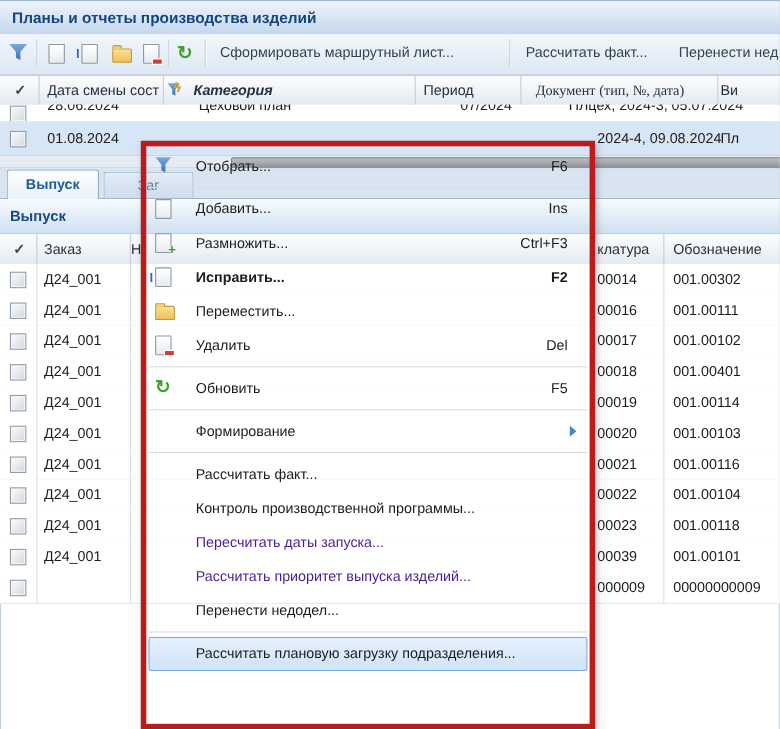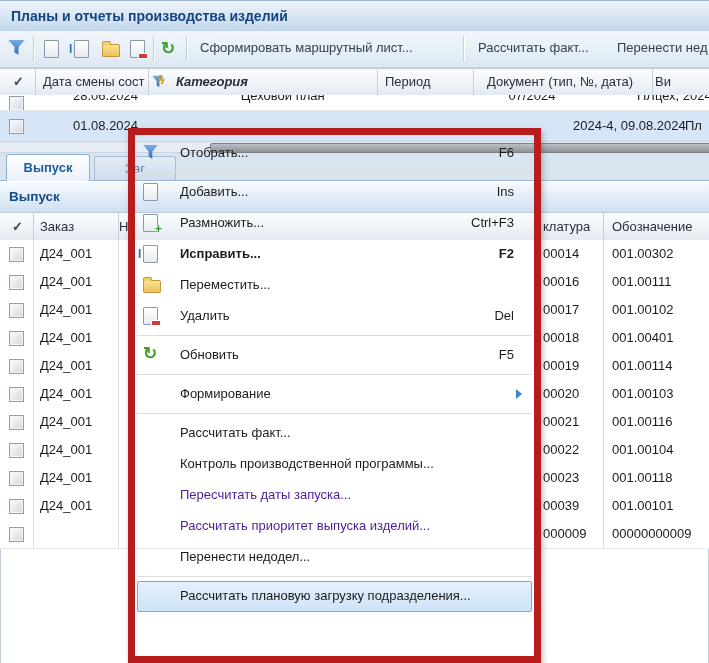--- a/index.html
+++ b/index.html
@@ -38,21 +38,21 @@
     background:linear-gradient(#fbe294,#eec05a);border:1px solid #c2963c;border-radius:2px 2px 1px 1px;}
   .ic-folder:before{content:"";position:absolute;left:-1px;top:-4px;width:7px;height:3px;
     background:#f3cf6f;border:1px solid #c2963c;border-bottom:none;border-radius:2px 2px 0 0;}
   .ic-refresh{color:#3fa02c;font-weight:bold;font-size:17px;line-height:17px;}
   .ic-bolt{color:#e8a800;font-weight:bold;font-size:12px;text-shadow:0 0 1px #8a6400;}
 
   
   .thead{background:linear-gradient(#fdfdfe,#e4eaf2);}
   .hline{position:absolute;background:#c6ced8;width:1px;}
   .vline{position:absolute;background:#d9dee4;width:1px;}
-  .cell{position:absolute;white-space:nowrap;margin-left:30px;}
+  .cell{position:absolute;white-space:nowrap;}
   .hcell{position:absolute;white-space:nowrap;color:#26303a;}
   .check-glyph{color:#3c4650;font-weight:bold;}
   .cb{position:absolute;width:13px;height:13px;border:1px solid #949ca8;
     background:linear-gradient(135deg,#fcfdfe,#d2d7dc);box-shadow:inset 0 0 0 1px #f3f6f9;}
   .row-sel{background:#d7e6f6;}
 
   
   .t1-head{left:0;top:68px;width:709px;height:26px;border-top:1px solid #c2cad3;border-bottom:1px solid #c2cad3;}
   .t1-row1{left:0;top:95px;width:709px;height:15px;overflow:hidden;background:#fff;border-bottom:1px solid #e2e6eb;}
   .t1-row2{left:0;top:111px;width:709px;height:30px;border-bottom:1px solid #c9d5e2;}
@@ -79,21 +79,21 @@
   .t2-head{left:0;top:213px;width:709px;height:27px;border-bottom:1px solid #c2cad3;}
   .t2-row{position:absolute;left:0;width:709px;height:28px;border-bottom:1px solid #e6e9ed;background:#fff;}
   .t2-row .c-order{position:absolute;left:40px;top:6px;}
   .t2-row .c-nom{position:absolute;left:543px;top:6px;text-align:right;}
   .t2-row .c-des{position:absolute;left:612px;top:6px;}
   .t2-row .cb{left:9px;top:7px;}
 
   
   .menu{left:128px;top:128px;width:413px;height:535px;z-index:10;
     background:linear-gradient(to right,#ececee 0px,#ececee 33px,#ddddde 33px,#dddddde 34px,#f5f5f6 34px);
-    border:7px solid #b91c1c;box-shadow:2px 3px 6px rgba(60,70,90,.35);
+    border:5px solid #b91c1c;box-shadow:2px 3px 6px rgba(60,70,90,.35);
     display:flex;flex-direction:column;padding-top:3px;box-sizing:border-box;}
   .mi{position:relative;height:31px;flex:0 0 31px;}
   .mi .lab{position:absolute;left:45px;top:7px;white-space:nowrap;}
   .mi .sc{position:absolute;right:20px;top:7px;}
   .mi .gic{position:absolute;left:8px;top:6px;}
   .mi.bold .lab,.mi.bold .sc{font-weight:bold;}
   .mi.disabled .lab{color:#4c1d95;}
   .msep{height:8px;flex:0 0 8px;position:relative;}
   .msep:before{content:"";position:absolute;left:2px;right:2px;top:3px;height:1px;background:#dcdcdc;}
   .mi.hl{margin:0 2px;flex:0 0 29px;height:29px;border:1px solid #7ba7d9;border-radius:2px;
@@ -140,21 +140,21 @@
     <div class="tb-btn nowrap" style="left:478px;">Рассчитать факт...</div>
     <div class="tb-btn nowrap" style="left:617px;">Перенести нед</div>
   </div>
 
   <div class="abs t1-head thead">
     <span class="hcell check-glyph" style="left:13px;top:5px;">✓</span>
     <span class="hcell" style="left:43px;top:5px;width:103px;overflow:hidden;display:inline-block;">Дата смены сост</span>
     <span class="abs" style="left:152px;top:6px;"><span class="ic-funnel small" style="display:inline-block;"></span><span class="ic-bolt" style="position:absolute;left:6px;top:-2px;">ϟ</span></span>
     <span class="hcell" style="left:176px;top:5px;font-weight:bold;font-style:italic;">Категория</span>
     <span class="hcell" style="left:385px;top:5px;">Период</span>
-    <span class="hcell" style="left:487px;top:5px;">Документ (тип, №, дата)</span>
+    <span class="hcell" style="left:487px;top:5px;font-family:Liberation Serif, serif;">Документ (тип, №, дата)</span>
     <span class="hcell" style="left:655px;top:5px;text-align:right;">Ви</span>
     <div class="hline" style="left:35px;top:0;height:26px;"></div>
     <div class="hline" style="left:148px;top:0;height:26px;"></div>
     <div class="hline" style="left:377px;top:0;height:26px;"></div>
     <div class="hline" style="left:473px;top:0;height:26px;"></div>
     <div class="hline" style="left:652px;top:0;height:26px;"></div>
   </div>
 
   <div class="abs t1-row1">
     <div style="margin-top:-7px;">

